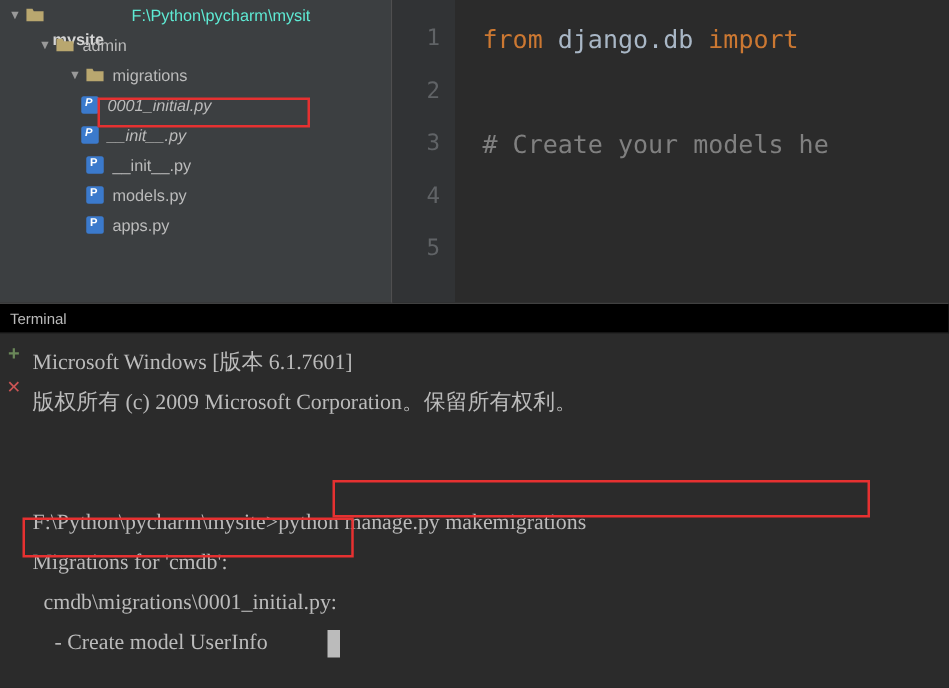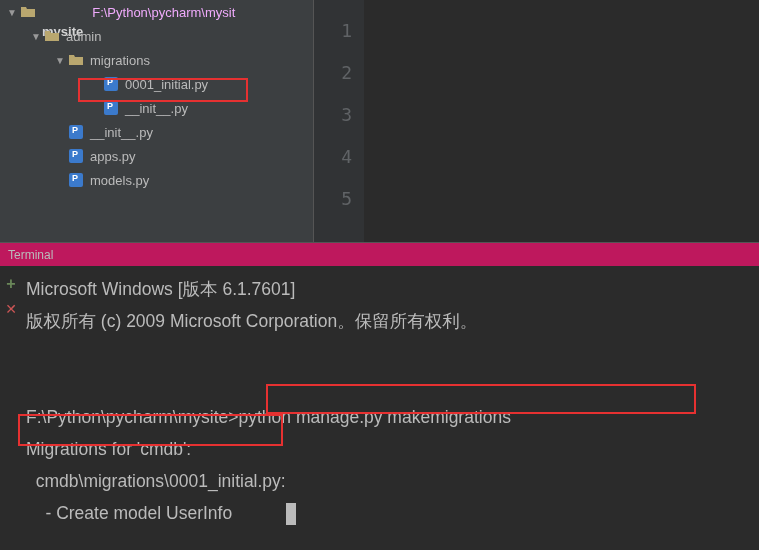--- a/index.html
+++ b/index.html
@@ -27,21 +27,21 @@
       align-items: center;
       height: 24px;
       font-size: 13px;
       color: #bbbbbb;
       white-space: nowrap;
       cursor: pointer;
     }
     .tree-item.root { padding-left: 4px; }
     .tree-item.l1 { padding-left: 28px; }
     .tree-item.l2 { padding-left: 52px; }
-    .tree-item.l3 { padding-left: 103px; }
+    .tree-item.l3 { padding-left: 64px; font-style: italic; }
     .tree-item.l2b { padding-left: 68px; }
     .arrow {
       width: 16px;
       display: inline-flex;
       justify-content: center;
       color: #999;
       font-size: 10px;
     }
     .icon {
       width: 16px;
@@ -62,22 +62,22 @@
     .py-icon::after {
       content: 'P';
       position: absolute;
       color: #fff;
       font-size: 9px;
       font-weight: bold;
       left: 3px;
       top: 0;
     }
     .path-suffix {
-      color: #f0abfc;
-      margin-left: 9px;
+      color: #5eead4;
+      margin-left: 22px;
     }
     .bold-name { font-weight: bold; color: #d4d4d4; margin-top: 38px; }
     .highlight-box {
       border: 2px solid #e63131;
       position: absolute;
     }
     .editor {
       flex: 1;
       background: #2b2b2b;
       display: flex;
@@ -97,21 +97,21 @@
       font-family: Consolas, monospace;
       font-size: 20px;
       line-height: 42px;
       white-space: pre;
     }
     .kw { color: #cc7832; }
     .plain { color: #a9b7c6; }
     .comment { color: #808080; }
     .terminal-header {
       height: 25px;
-      background: #be185d;
+      background: #000000;
       border-top: 1px solid #555;
       border-bottom: 1px solid #2b2b2b;
       display: flex;
       align-items: center;
       padding-left: 8px;
       font-size: 12px;
       color: #bbbbbb;
     }
     .terminal-body {
       display: flex;
@@ -123,21 +123,21 @@
       display: flex;
       flex-direction: column;
       align-items: center;
       padding-top: 8px;
       gap: 8px;
     }
     .term-plus { color: #6a8759; font-size: 16px; font-weight: bold; }
     .term-close { color: #cc5555; font-size: 14px; }
     .term-content {
       flex: 1;
-      font-family: Liberation Sans, sans-serif;
+      font-family: Liberation Serif, serif;
       font-size: 17.5px;
       line-height: 32px;
       color: #bbbbbb;
       padding: 6px 4px;
       white-space: pre;
       position: relative;
     }
     .cursor-block {
       display: inline-block;
       width: 10px;
@@ -194,38 +194,44 @@
     <div class="tree-item l2b">
       <span class="icon">
           <span class="py-icon"></span>
         </span>
       <span>__init__.py</span>
     </div>
     <div class="tree-item l2b">
       <span class="icon">
           <span class="py-icon"></span>
         </span>
+      <span>models.py</span>
+    </div>
+    <div class="tree-item l2b">
+      <span class="icon">
+          <span class="py-icon"></span>
+        </span>
       <span>apps.py</span>
-    </div>
-    <div class="tree-item l2b">
-      <span class="icon">
-          <span class="py-icon"></span>
-        </span>
-      <span>models.py</span>
     </div>
   </div>
 
   <div class="editor">
     <div class="gutter">
       <div>1</div>
       <div>2</div>
       <div>3</div>
       <div>4</div>
       <div>5</div>
     </div>
+    <div class="code"><span class="kw">from</span><span class="plain"> django.db </span><span class="kw">import</span>
+
+<span class="comment"># Create your models he</span>
+
+
+</div>
   </div>
 </div>
 
 <div class="terminal-header">
   <span>Terminal</span>
 </div>
 
 <div class="terminal-body">
   <div class="term-gutter">
     <span class="term-plus">+</span>

